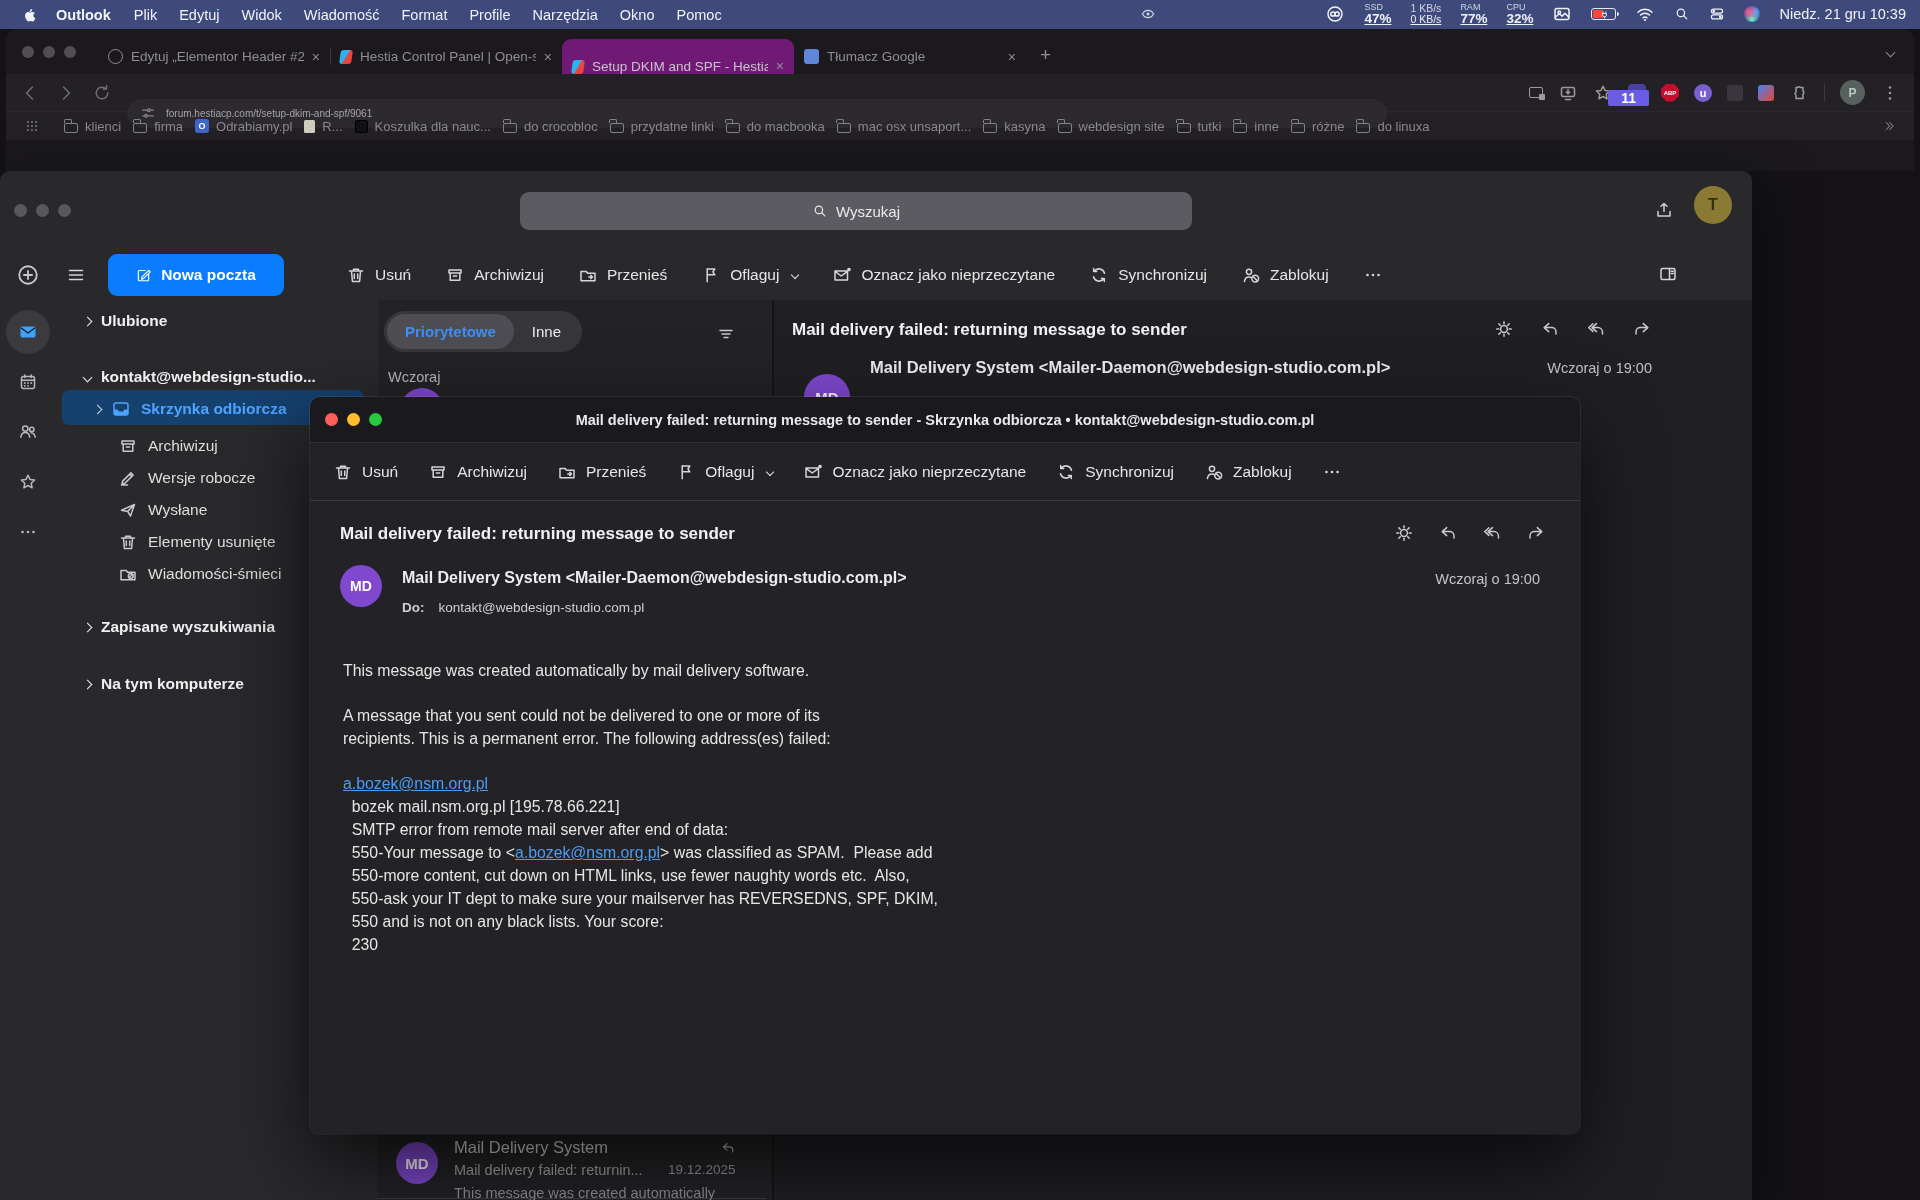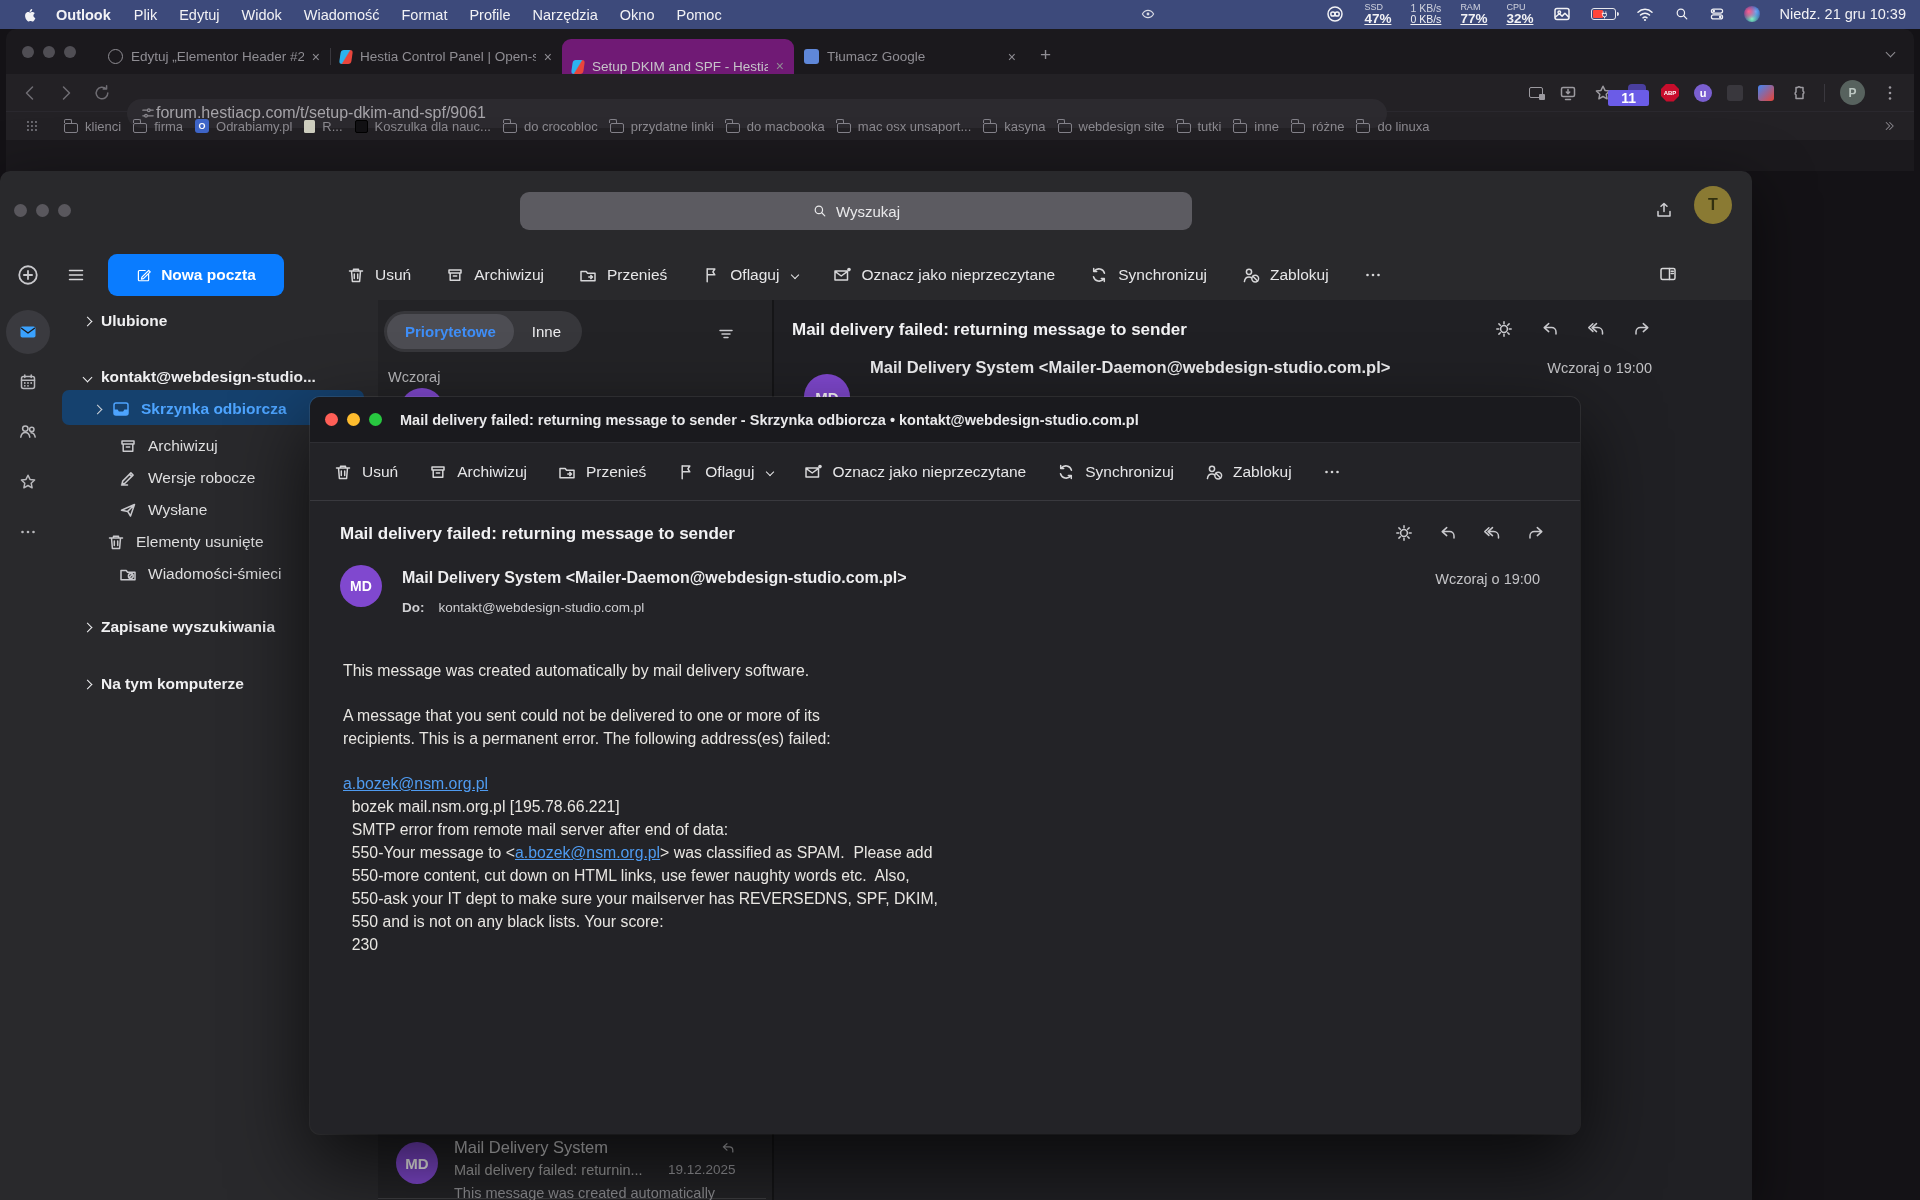--- a/index.html
+++ b/index.html
@@ -48,21 +48,21 @@
   .tab .ttl { flex:1; white-space:nowrap; overflow:hidden; }
   .tab .x { font-size:14px; color:#8f8d93; }
   .tfav { width:15px; height:15px; flex:0 0 auto; display:flex; align-items:center; justify-content:center; font-weight:bold; }
   .tfav[data-fav="wp"] { border:1.6px solid #8f8d93; border-radius:50%; font-size:8px; color:#8f8d93; }
   .tfav[data-fav="hestia"] { background:linear-gradient(115deg,#2bb3f0 46%,#e8453c 54%); border-radius:3px; width:12px; height:14px; transform:skewX(-8deg); }
   .tfav[data-fav="translate"] { background:#5f87d9; border-radius:3px; color:#fff; font-size:9px; }
   .newtab { margin:0 0 8px 14px; font-size:19px; color:#8f8d93; }
   .tab-ovf { margin-left:auto; margin-right:20px; margin-bottom:14px; color:#8f8d93; }
   .urlrow { height:37px; display:flex; align-items:center; padding:0 14px; gap:15px; background:#232125; }
   .urlrow .nav { color:#6f6d73; display:flex; gap:16px; align-items:center; }
-  .urlpill { flex:0 1 1260px; height:29px; background:#2c2a2f; border-radius:15px; display:flex; align-items:center; padding:0 13px; font-size:16px; color:#a5a3a8;margin-top:41px; }
+  .urlpill { flex:0 1 1260px; height:29px; background:#2c2a2f; border-radius:15px; display:flex; align-items:center; gap:10px; padding:0 13px; font-size:10px; color:#a5a3a8;margin-top:41px; }
   .uright { margin-left:auto; display:flex; align-items:center; gap:15px; color:#9c9aa0; }
   .extbadge { position:relative; width:18px; height:18px; background:#4a3f9f; border-radius:4px; }
   .extbadge b { position:absolute; right:-3px; bottom:-4px; background:#6b5ce7; color:#fff; font-size:14px; padding:0 13px; border-radius:2px; font-weight:bold;margin-left:28px; }
   .abp { width:18px; height:18px; background:#c70d2c; color:#fff; font-size:6px; font-weight:bold; display:flex; align-items:center; justify-content:center; clip-path:polygon(30% 0,70% 0,100% 30%,100% 70%,70% 100%,30% 100%,0 70%,0 30%); }
   .ublk { width:18px; height:18px; border-radius:50%; background:#7a5fd0; color:#fff; font-size:11px; font-weight:bold; display:flex; align-items:center; justify-content:center; }
   .extdim { width:16px; height:16px; border-radius:3px; background:#39373d; }
   .extcol { width:16px; height:16px; border-radius:3px; background:linear-gradient(135deg,#4285f4,#ea4335); }
   .vsep { width:1px; height:18px; background:#3a383e; }
   .pfp { width:25px; height:25px; border-radius:50%; background:#57625e; color:#bcc7c2; font-size:12px; font-weight:bold; display:flex; align-items:center; justify-content:center; }
   .bmbar { height:29px; display:flex; align-items:center; gap:24px; padding:0 18px; background:#232125; border-top:1px solid #2a282e; font-size:13px; color:#8b898f; }
@@ -126,21 +126,21 @@
   .rp-av { position:absolute; left:30px; top:74px; width:46px; height:46px; font-size:15px; }
   .rp-sender { position:absolute; left:96px; top:58px; font-size:16.5px; font-weight:bold; color:#ededef; }
   .rp-date { position:absolute; right:100px; top:60px; font-size:14.5px; color:#c2c2c5; }
 
   
   .popup { position:absolute; left:310px; top:397px; width:1270px; height:737px; background:#232327; border-radius:10px; box-shadow:0 30px 80px rgba(0,0,0,.7), 0 0 0 1px rgba(255,255,255,.09); overflow:hidden; z-index:20; }
   .pp-titlebar { position:relative; height:46px; background:#1a1a1e; border-bottom:1px solid #2e2e33; display:flex; align-items:center; }
   .pp-titlebar .lights { position:absolute; left:15px; }
   .pp-titlebar .lights i { width:13px; height:13px; }
   .lr { background:#ff5f57 !important; } .ly { background:#febc2e !important; } .lg { background:#28c840 !important; }
-  .pp-title { width:100%; font-size:14.5px; font-weight:bold; color:#e9e9eb; padding:0 90px; white-space:nowrap; overflow:hidden; }
+  .pp-title { width:100%; text-align:center; font-size:14.5px; font-weight:bold; color:#e9e9eb; padding:0 90px; white-space:nowrap; overflow:hidden; }
   .pp-toolbar { height:58px; display:flex; align-items:center; padding-left:23px; color:#e6e6e8; font-size:15.5px; border-bottom:1px solid #39393e; }
   .pp-toolbar .tb { margin-right:30px; }
   .pp-subject { position:absolute; left:30px; top:127px; font-size:17px; font-weight:bold; color:#f2f2f4; }
   .pp-icons { position:absolute; right:34px; top:126px; display:flex; gap:24px; color:#c9c9cd; }
   .pp-av { position:absolute; left:30px; top:168px; width:42px; height:42px; font-size:14px; }
   .pp-sender { position:absolute; left:92px; top:172px; font-size:16px; font-weight:bold; color:#ededef; }
   .pp-date { position:absolute; right:40px; top:174px; font-size:14.5px; color:#c4c4c7; }
   .pp-to { position:absolute; left:92px; top:203px; font-size:13.5px; color:#cfcfd2; display:flex; gap:14px; }
   .pp-to b { font-weight:bold; }
   .pp-body { position:absolute; left:33px; top:262px; right:40px; font-size:15.8px; line-height:23px; color:#e8e6e2; }
@@ -754,21 +754,21 @@
               <use href="#i-pencil"></use>
             </svg>
             <span>Wersje robocze</span>
           </div>
         <div class="trow" style="left:62px;top:200px">
             <svg class="ic">
               <use href="#i-send"></use>
             </svg>
             <span>Wysłane</span>
           </div>
-        <div class="trow" style="left:50px;top:232px">
+        <div class="trow" style="left:62px;top:232px">
             <svg class="ic">
               <use href="#i-trash"></use>
             </svg>
             <span>Elementy usunięte</span>
           </div>
         <div class="trow" style="left:62px;top:264px">
             <svg class="ic">
               <use href="#i-junk"></use>
             </svg>
             <span>Wiadomości-śmieci</span>

